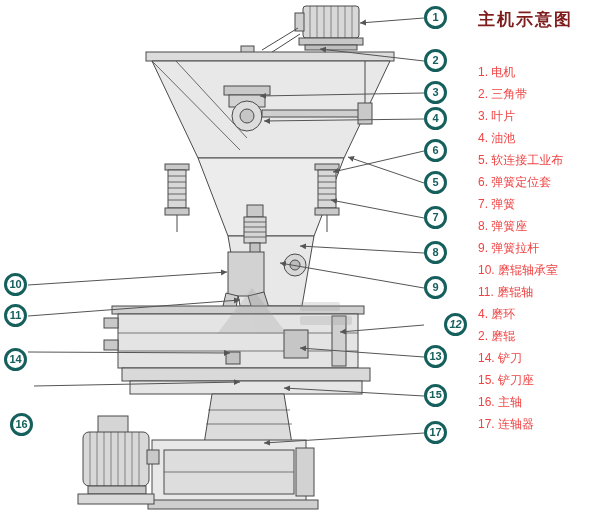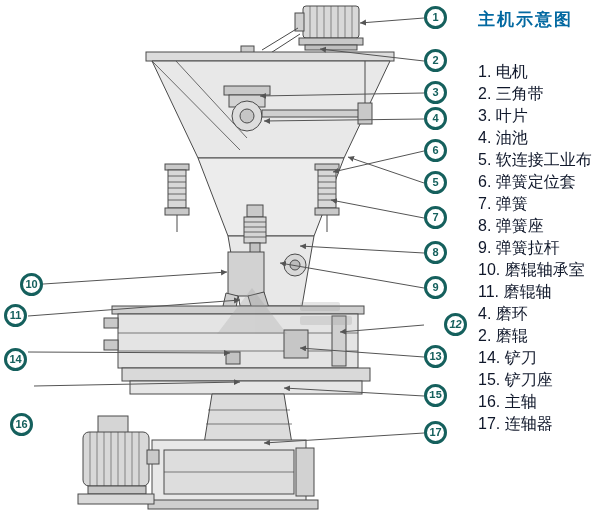--- a/index.html
+++ b/index.html
@@ -9,23 +9,23 @@
   .machine-svg { position:absolute; left:0; top:0; z-index:1; }
   .leader { stroke:var(--line); stroke-width:1; }
   .callout {
     position:absolute; z-index:3;
     width:23px; height:23px; border:3px solid var(--callout); border-radius:50%;
     background:#fff; color:var(--callout);
     display:flex; align-items:center; justify-content:center;
     font-size:11px; font-weight:700; line-height:1;
   }
   .sidebar { position:absolute; left:478px; top:8px; width:120px; z-index:2; }
-  .title { font-size:17px; font-weight:700; color:#0369a1; letter-spacing:2px; white-space:nowrap; }
+  .title { font-size:17px; font-weight:700; color:#7f1d1d; letter-spacing:2px; white-space:nowrap; }
   .legend { list-style:none; margin-top:30px; }
-  .legend li { font-size:16px; line-height:22px; color:#0f172a; white-space:nowrap; }
+  .legend li { font-size:12px; line-height:22px; color:#ef4444; white-space:nowrap; }
 </style>
 </head>
 <body>
 
 <div class="canvas">
 
   <svg class="machine-svg" width="600" height="515" viewBox="0 0 600 515">
     <defs>
       <marker id="arr" markerWidth="7" markerHeight="7" refX="6" refY="3" orient="auto">
         <path d="M0,0 L6,3 L0,6 z" fill="#555555"></path>
@@ -174,21 +174,21 @@
 
   <div class="callout" style="left:424px; top:6px;">1</div>
   <div class="callout" style="left:424px; top:49px;">2</div>
   <div class="callout" style="left:424px; top:81px;">3</div>
   <div class="callout" style="left:424px; top:107px;">4</div>
   <div class="callout" style="left:424px; top:139px;">6</div>
   <div class="callout" style="left:424px; top:171px;">5</div>
   <div class="callout" style="left:424px; top:206px;">7</div>
   <div class="callout" style="left:424px; top:241px;">8</div>
   <div class="callout" style="left:424px; top:276px;">9</div>
-  <div class="callout" style="left:20px;   top:273px;">10</div>
+  <div class="callout" style="left:4px;   top:273px;">10</div>
   <div class="callout" style="left:4px;   top:304px;">11</div>
   <div class="callout" style="left:444px; top:313px;font-style:italic;">12</div>
   <div class="callout" style="left:424px; top:345px;">13</div>
   <div class="callout" style="left:4px;   top:340px;margin-top:8px;">14</div>
   <div class="callout" style="left:424px; top:384px;font-family:Liberation Mono, monospace;">15</div>
   <div class="callout" style="left:10px;  top:374px;margin-top:39px;">16</div>
   <div class="callout" style="left:424px; top:421px;">17</div>
 
   <div class="sidebar">
     <div class="title">主机示意图</div>

